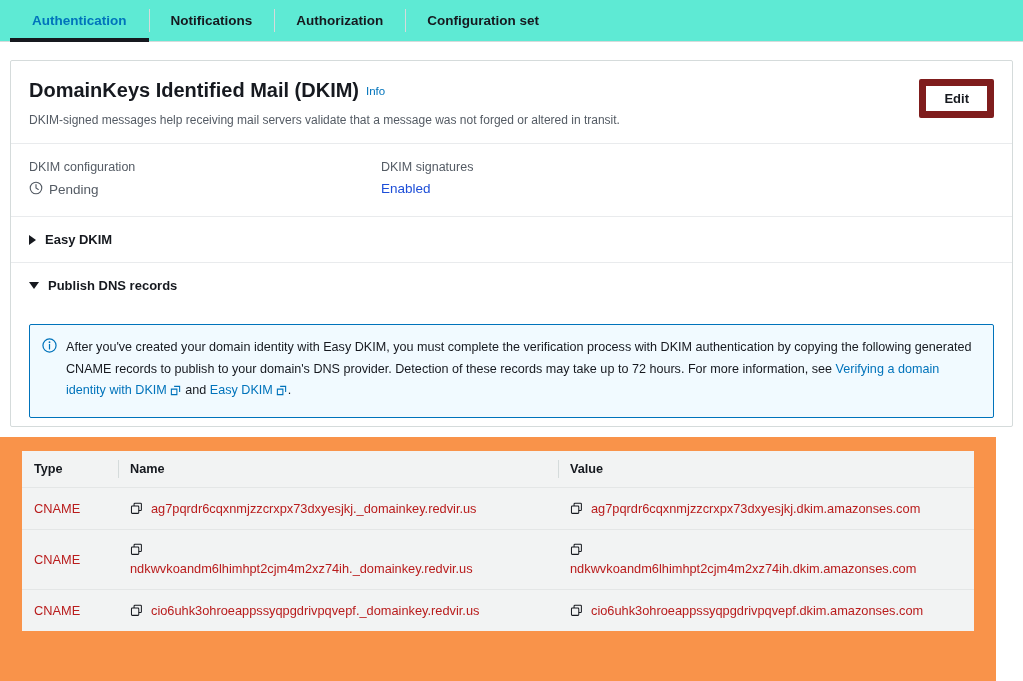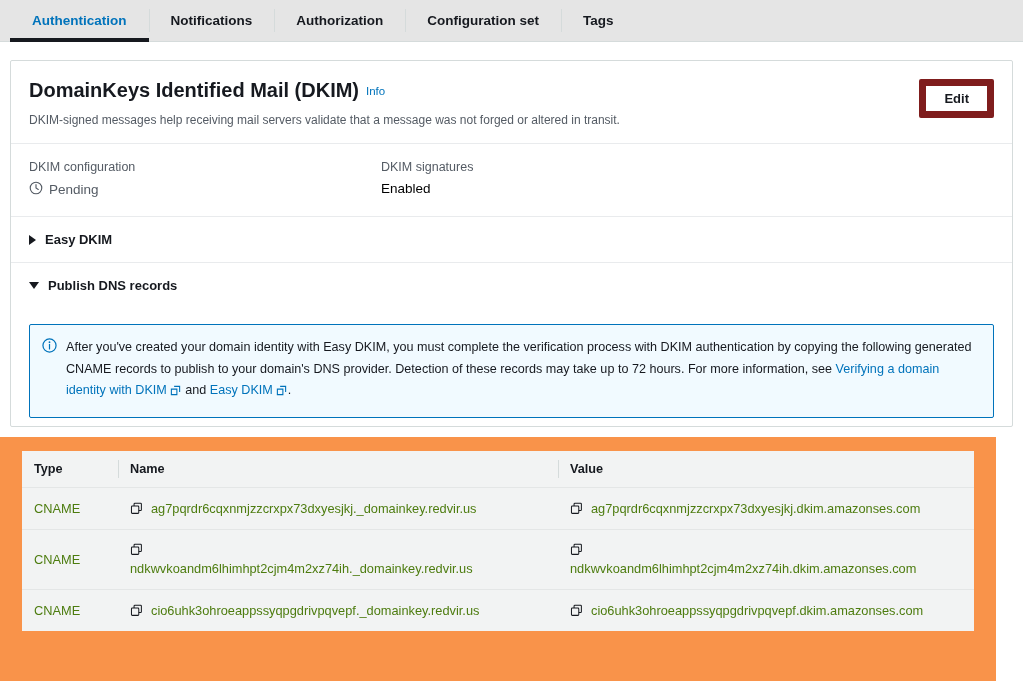--- a/index.html
+++ b/index.html
@@ -16,21 +16,21 @@
     overflow: hidden;
     background: #ffffff;
   }
 
   
   .tabbar {
     display: flex;
     align-items: stretch;
     height: 42px;
     border-bottom: 1px solid #d5dbdb;
-    background: #e5e5e5;
+    background: #5eead4;
     padding-left: 10px;
   }
   .tab {
     display: flex;
     align-items: center;
     padding: 0 22px;
     font-size: 13.5px;
     font-weight: bold;
     color: #16191f;
     position: relative;
@@ -110,21 +110,21 @@
     border-bottom: 1px solid #e9ebed;
   }
   .status-col { width: 352px; }
   .status-label {
     font-size: 12.5px;
     color: #545b64;
     margin-bottom: 7px;
   }
   .status-value {
     font-size: 13.5px;
-    color: #000000;
+    color: #1d4ed8;
     display: flex;
     align-items: center;
     gap: 6px;
   }
   .status-value.muted { color: #545b64; }
 
   
   .expander {
     display: flex;
     align-items: center;
@@ -197,21 +197,21 @@
   }
   .table th + th::before {
     content: "";
     position: absolute;
     left: 0; top: 9px; bottom: 9px;
     width: 1px;
     background: #d5dbdb;
   }
   .table td {
     font-size: 12.8px;
-    color: #4d7c0f;
+    color: #b91c1c;
     padding: 13px 12px;
     border-bottom: 1px solid #e4e6e6;
     vertical-align: middle;
     background: #f2f3f3;
   }
   .table tr:last-child td { border-bottom: none; }
   .cell-copy {
     display: flex;
     align-items: center;
     gap: 8px;
@@ -235,23 +235,20 @@
       <span>Authentication</span>
     </div>
     <div class="tab">
       <span>Notifications</span>
     </div>
     <div class="tab">
       <span>Authorization</span>
     </div>
     <div class="tab">
       <span>Configuration set</span>
-    </div>
-    <div class="tab">
-      <span>Tags</span>
     </div>
   </div>
 
   <div class="card">
 
     <div class="card-head">
       <div>
         <div>
           <span class="card-title">DomainKeys Identified Mail (DKIM)</span><a class="info-link">Info</a>
         </div>

